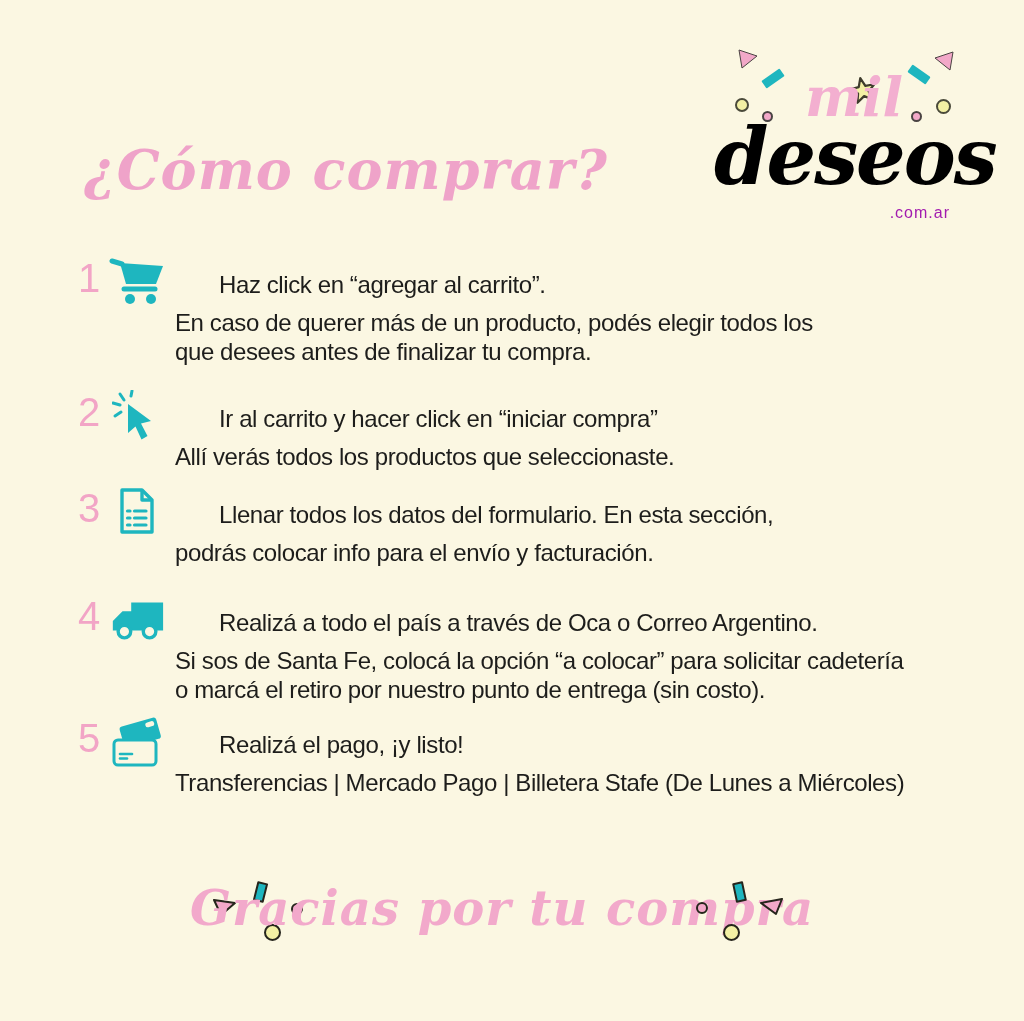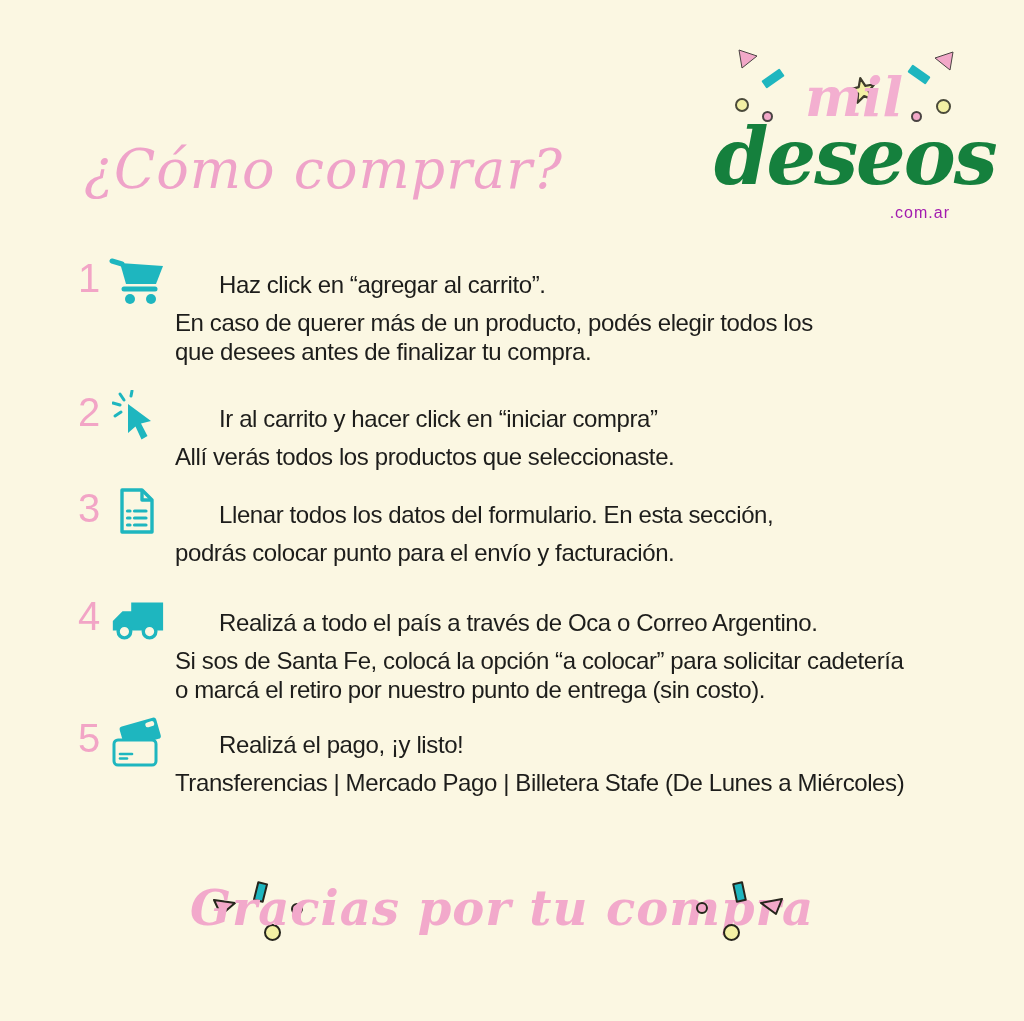--- a/index.html
+++ b/index.html
@@ -17,33 +17,33 @@
     font-style: italic;
     font-weight: bold;
   }
   
   .page-title {
     position: absolute;
     left: 84px;
     top: 138px;
     margin: 0;
     font-size: 54px;
-    font-weight: normal;
+    font-weight: bold;
     color: #EFA3C9;
     letter-spacing: 1px;
   }
   
   .logo { position: absolute; left: 700px; top: 30px; width: 300px; height: 210px; }
   .logo-mil {
     position: absolute; left: 96px; top: 40px; width: 116px;
     text-align: center; font-size: 54px; color: #F3AFD0; line-height: 1;
   }
   .logo-deseos {
     position: absolute; left: 14px; top: 88px; width: 250px;
-    text-align: center; font-size: 78px; font-weight: bold; color: #15803d; line-height: 1;
+    text-align: center; font-size: 78px; font-weight: bold; color: #000000; line-height: 1;
     letter-spacing: -2px;
   }
   .logo-domain {
     position: absolute; left: 160px; top: 174px; width: 90px;
     text-align: right; font-size: 16px; color: #a21caf; letter-spacing: 1px;
   }
   
   .confetti { position: absolute; }
   .c-rect { border-radius: 1px; }
   .c-dot { border-radius: 50%; box-sizing: border-box; }
@@ -154,21 +154,21 @@
             <path d="M10.5 32 H13"></path>
               <path d="M17.5 32 H29"></path>
             <path d="M10.5 39 H13"></path>
               <path d="M17.5 39 H29"></path>
           </g>
         </svg>
       </div>
       <div class="step-title">Llenar todos los datos del formulario. En esta sección,</div>
     </div>
     <div class="step-details">
-      <div>podrás colocar punto para el envío y facturación.</div>
+      <div>podrás colocar info para el envío y facturación.</div>
     </div>
   </div>
 
   <div class="step" style="top:594px;">
     <div class="step-head">
       <div class="step-num">4</div>
       <div class="step-icon">
         <svg width="60" height="50" viewBox="0 0 60 50">
           <path d="M57 8 H24 V17 H15 L5 27 V37 H57 Z" fill="#1EB6BF"></path>
           <circle cx="17" cy="38" r="6.5" fill="#FBF7E2" stroke="#1EB6BF" stroke-width="3.5"></circle>

